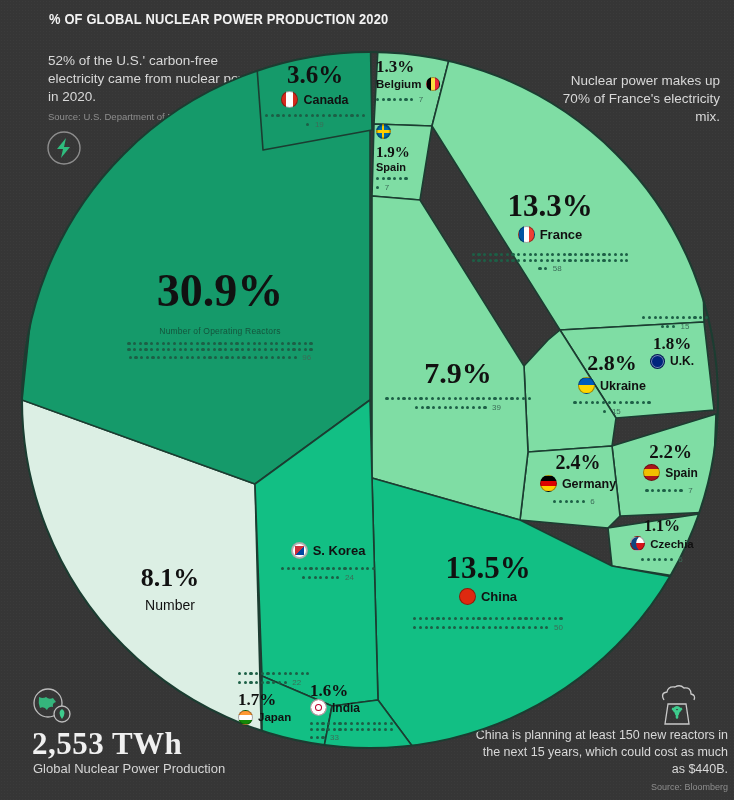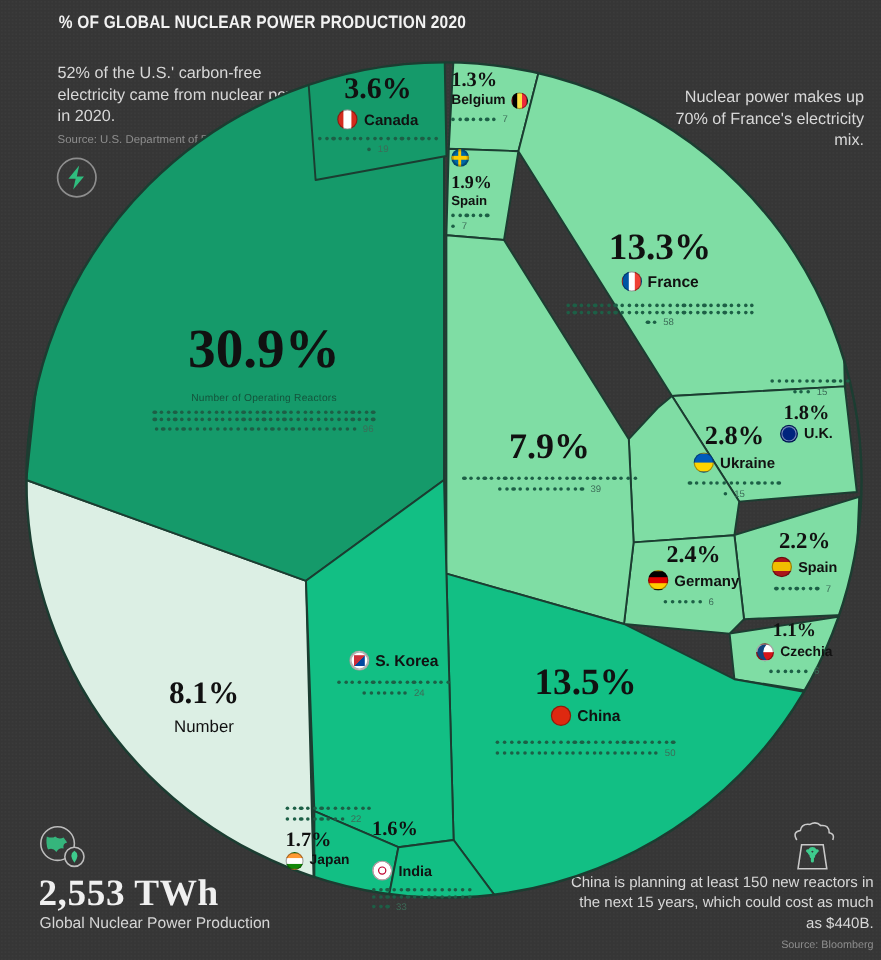--- a/index.html
+++ b/index.html
@@ -644,21 +644,21 @@
     </div>
   <div class="pct" style="font-size:17px;text-align:left;margin-top:4px;">1.7%</div>
   <div class="cname" style="margin-top:2px;font-size:11.5px;justify-content:flex-start;">
     <span class="flag" style="width:13px;height:13px;background:linear-gradient(#ff9933 0 33%,#fff 33% 66%,#138808 66% 100%);"></span>
     <span>Japan</span>
   </div>
 </div>
 
 <div class="lbl" style="left:310px;top:682px;width:120px;text-align:left;">
   <div class="pct" style="font-size:17px;text-align:left;">1.6%</div>
-  <div class="cname" style="margin-top:18px;font-size:12px;justify-content:flex-start;">
+  <div class="cname" style="margin-top:0;font-size:12px;justify-content:flex-start;">
     <span class="flag" style="background:#fff;box-shadow:inset 0 0 0 4px #fff, inset 0 0 0 5px #bc002d;position:relative;"></span>
     <span>India</span>
   </div>
   <div class="dots" style="margin-top:6px;justify-content:flex-start;width:88px;">
       <span class="dot"></span>
       <span class="dot"></span>
       <span class="dot"></span>
       <span class="dot"></span>
       <span class="dot"></span>
       <span class="dot"></span>

